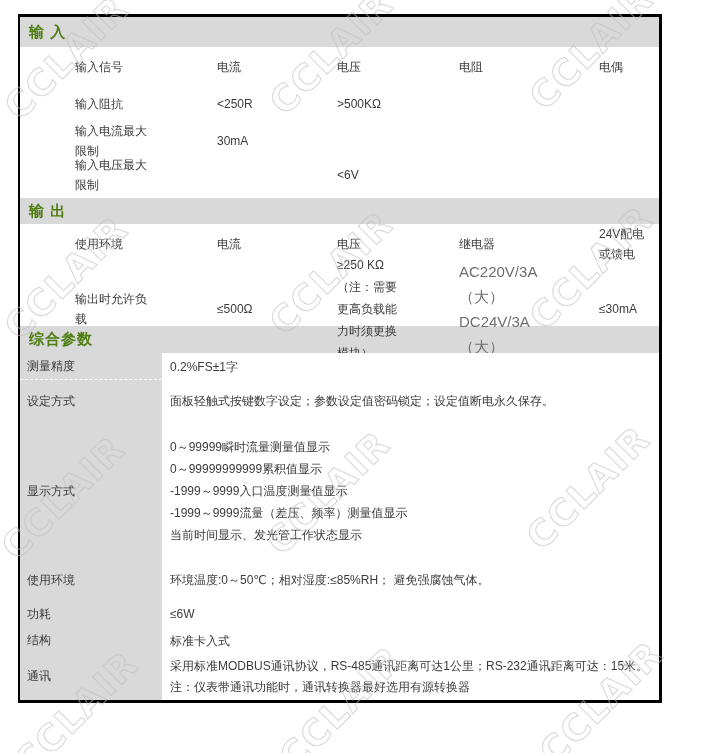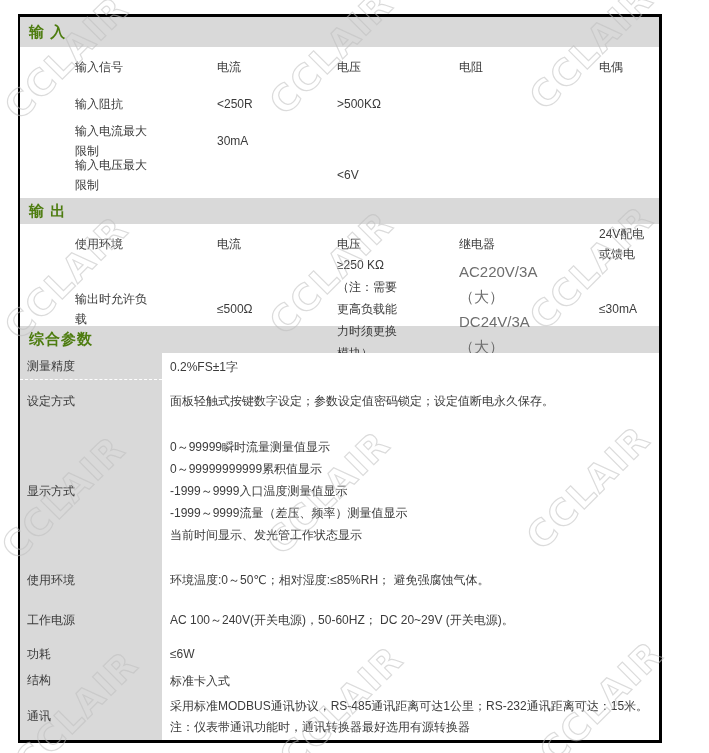--- a/index.html
+++ b/index.html
@@ -155,26 +155,20 @@
     </div>
   </div>
 
   <div class="p-row" style="height:40px">
     <div class="p-label">使用环境</div>
     <div class="p-value">
       <div class="line">环境温度:0～50℃；相对湿度:≤85%RH； 避免强腐蚀气体。</div>
     </div>
   </div>
 
-  <div class="p-row" style="height:40px">
-    <div class="p-label">工作电源</div>
-    <div class="p-value">
-      <div class="line">AC 100～240V(开关电源)，50-60HZ； DC 20~29V (开关电源)。</div>
-    </div>
-  </div>
 
   <div class="p-row" style="height:28px">
     <div class="p-label">功耗</div>
     <div class="p-value">
       <div class="line">≤6W</div>
     </div>
   </div>
 
   <div class="p-row" style="height:25px">
     <div class="p-label">结构</div>

